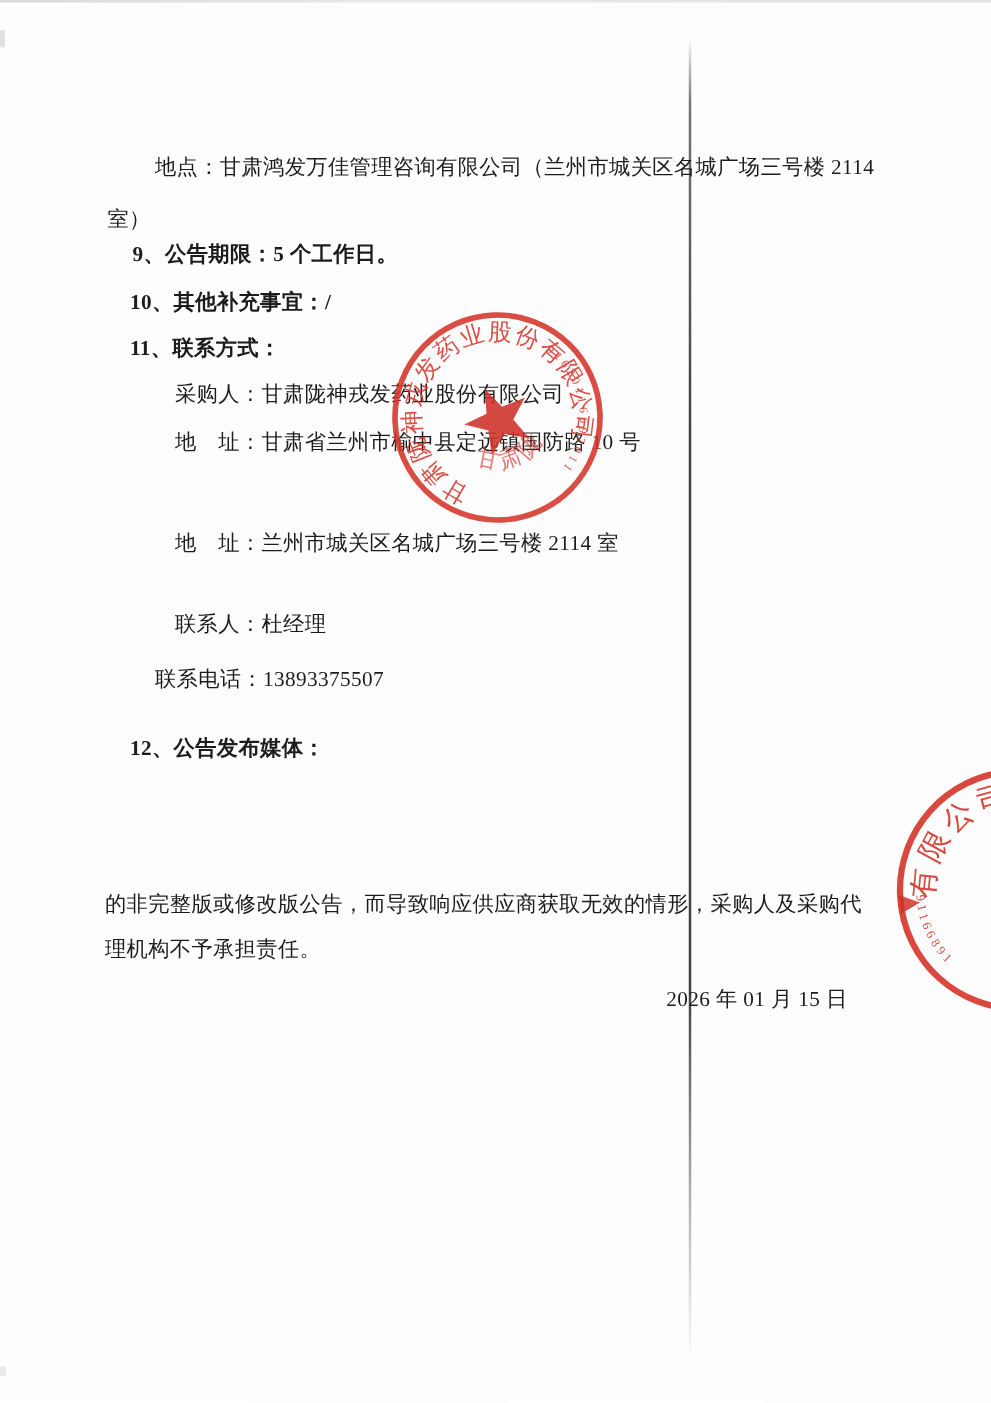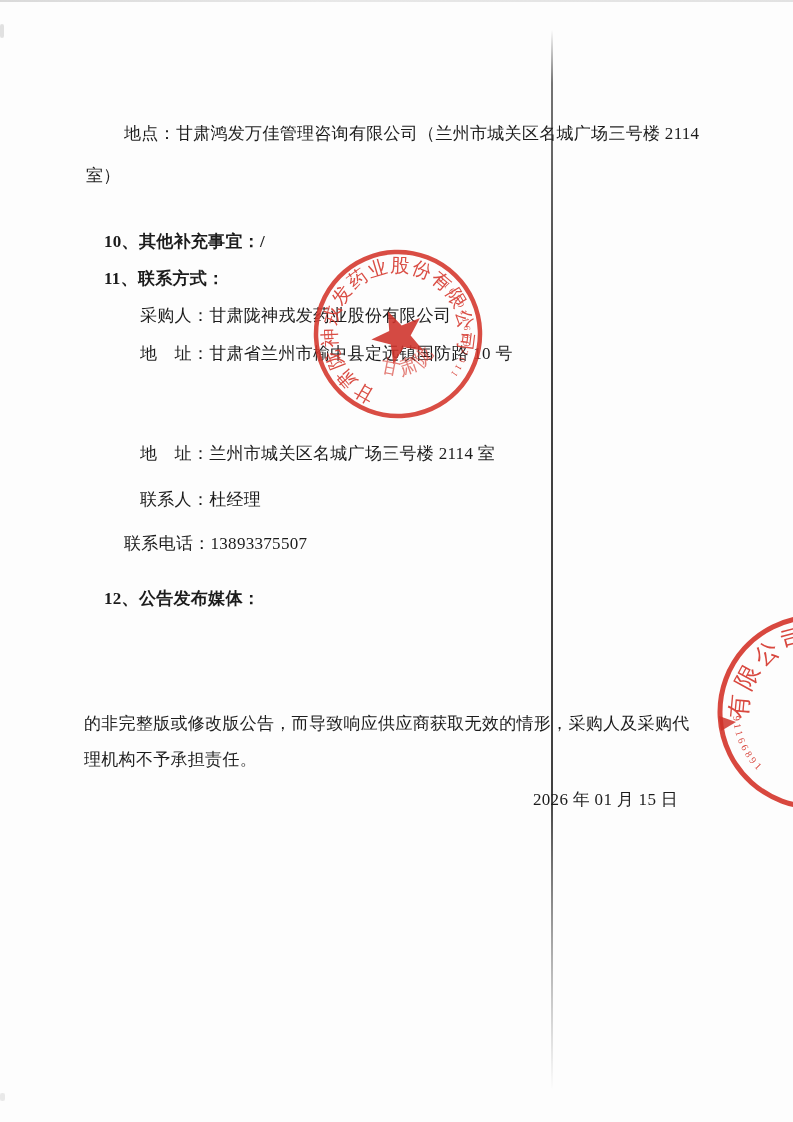--- a/index.html
+++ b/index.html
@@ -49,25 +49,26 @@
 
 <div class="page">
 
   <div class="scan-edge-top"></div>
   <div class="scan-artifact-left"></div>
   <div class="scan-artifact-bottom"></div>
   <div class="fold-line"></div>
 
   <div class="t" style="left:124px;top:123px;">地点：甘肃鸿发万佳管理咨询有限公司（兰州市城关区名城广场三号楼 2114</div>
   <div class="t" style="left:86px;top:165px;">室）</div>
+  <div class="t bold" style="left:106px;top:193px;">9、公告期限：5 个工作日。</div>
   <div class="t bold" style="left:104px;top:231px;">10、其他补充事宜：/</div>
   <div class="t bold" style="left:104px;top:268px;">11、联系方式：</div>
   <div class="t" style="left:140px;top:305px;">采购人：甘肃陇神戎发药业股份有限公司</div>
   <div class="t" style="left:140px;top:343px;">地　址：甘肃省兰州市榆中县定远镇国防路 10 号</div>
-  <div class="t" style="left:140px;top:443px;">地　址：兰州市城关区名城广场三号楼 2114 室</div>
+  <div class="t" style="left:140px;top:424px;">地　址：兰州市城关区名城广场三号楼 2114 室</div>
   <div class="t" style="left:140px;top:489px;">联系人：杜经理</div>
   <div class="t" style="left:124px;top:533px;">联系电话：13893375507</div>
   <div class="t bold" style="left:104px;top:588px;">12、公告发布媒体：</div>
   <div class="t" style="left:84px;top:713px;">的非完整版或修改版公告，而导致响应供应商获取无效的情形，采购人及采购代</div>
   <div class="t" style="left:84px;top:749px;">理机构不予承担责任。</div>
   <div class="t" style="left:533px;top:789px;">2026 年 01 月 15 日</div>
 
   <svg class="stamp" style="left:298px;top:234px;" width="200" height="200" viewBox="0 0 200 200">
     <g opacity="0.88" transform="rotate(-24 100 100)">
       <circle cx="100" cy="100" r="82" fill="none" stroke="#d5352b" stroke-width="4.5"></circle>

